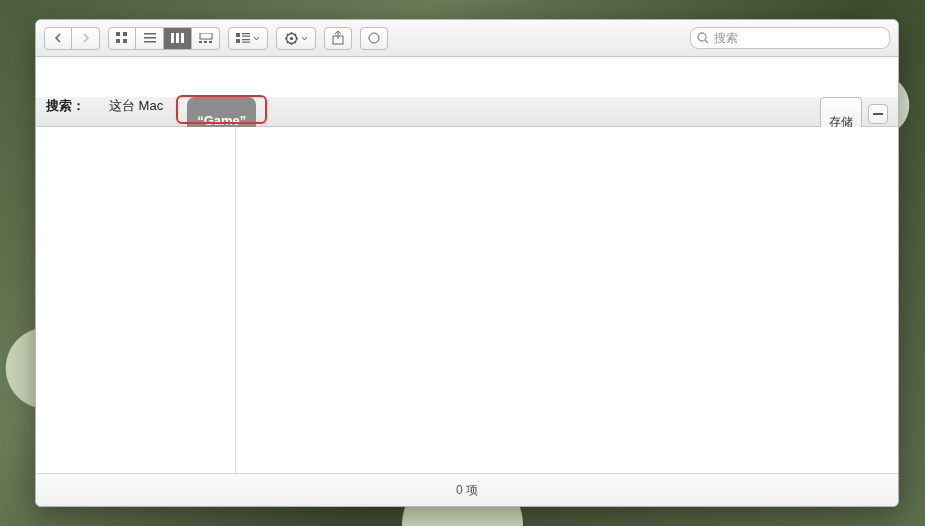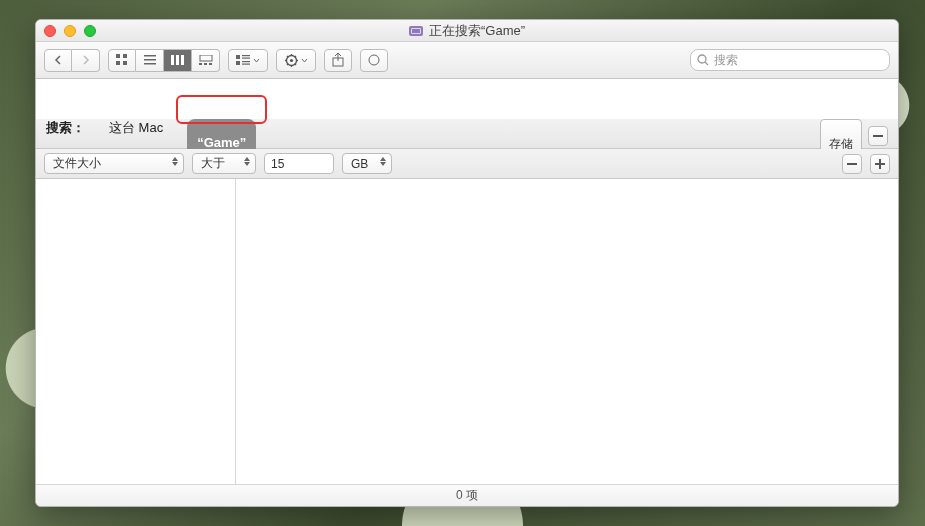--- a/index.html
+++ b/index.html
@@ -88,49 +88,37 @@
     border-left:3px solid transparent; border-right:3px solid transparent; border-bottom:4px solid #666;
     transform:translateY(-7px);}
   .numinput { width:70px; height:21px; border:1px solid #bcbcbc; border-radius:4px;
     background:#fff; padding:0 6px; font-size:12px; display:flex; align-items:center; color:#333;}
   .content {
     flex:1; display:flex; background:#fff; min-height:0;
   }
   .sidebar { width:200px; border-right:1px solid #d6d6d6; background:#fff;}
   .results { flex:1; background:#fff; }
   .statusbar {
-    height:22px; border-top:1px solid #d6d6d6; background:linear-gradient(#fbfbfb,#f0f0f0);
+    height:33px; border-top:1px solid #d6d6d6; background:linear-gradient(#fbfbfb,#f0f0f0);
     display:flex; align-items:center; justify-content:center; font-size:12px; color:#555;
     flex-shrink:0;
   }
   .highlight-box {
     position:absolute; left:140px; top:75px; width:91px; height:29px;
     border:2px solid #e53030; border-radius:6px; pointer-events:none;
   }
   svg { display:block; }
 </style>
 </head>
 <body>
 
 <div class="desktop-bg"></div>
 
 <div class="window">
 
-  <div class="titlebar">
-    <div class="traffic">
-      <div class="tl close"></div>
-      <div class="tl min"></div>
-      <div class="tl max"></div>
-    </div>
-    <div class="title-center">
-      <span class="title-icon"></span>
-      <span>正在搜索“Game”</span>
-    </div>
-    <div style="width:52px"></div>
-  </div>
 
   <div class="toolbar">
     <div class="btn-group">
       <div class="tb-btn">
         <svg width="9" height="10">
             <path d="M6 1 L2 5 L6 9" stroke="#666" stroke-width="1.5" fill="none"></path>
           </svg>
       </div>
       <div class="tb-btn">
         <svg width="9" height="10">
@@ -238,46 +226,20 @@
     <div class="scope-right">
       <div class="save-btn">存储</div>
       <div class="round-btn">
         <svg width="10" height="2">
             <rect width="10" height="2" fill="#555"></rect>
           </svg>
       </div>
     </div>
   </div>
 
-  <div class="criteria">
-    <div class="select" style="width:140px">
-      <span>文件大小</span>
-    </div>
-    <div class="select" style="width:64px">
-      <span>大于</span>
-    </div>
-    <div class="numinput">
-      <span>15</span>
-    </div>
-    <div class="select" style="width:50px">
-      <span>GB</span>
-    </div>
-    <div style="flex:1"></div>
-    <div class="round-btn">
-      <svg width="10" height="2">
-          <rect width="10" height="2" fill="#555"></rect>
-        </svg>
-    </div>
-    <div class="round-btn">
-      <svg width="10" height="10">
-          <rect x="4" y="0" width="2" height="10" fill="#555"></rect>
-          <rect x="0" y="4" width="10" height="2" fill="#555"></rect>
-        </svg>
-    </div>
-  </div>
 
   <div class="content">
     <div class="sidebar"></div>
     <div class="results"></div>
   </div>
 
   <div class="statusbar">
     <span>0 项</span>
   </div>
 

